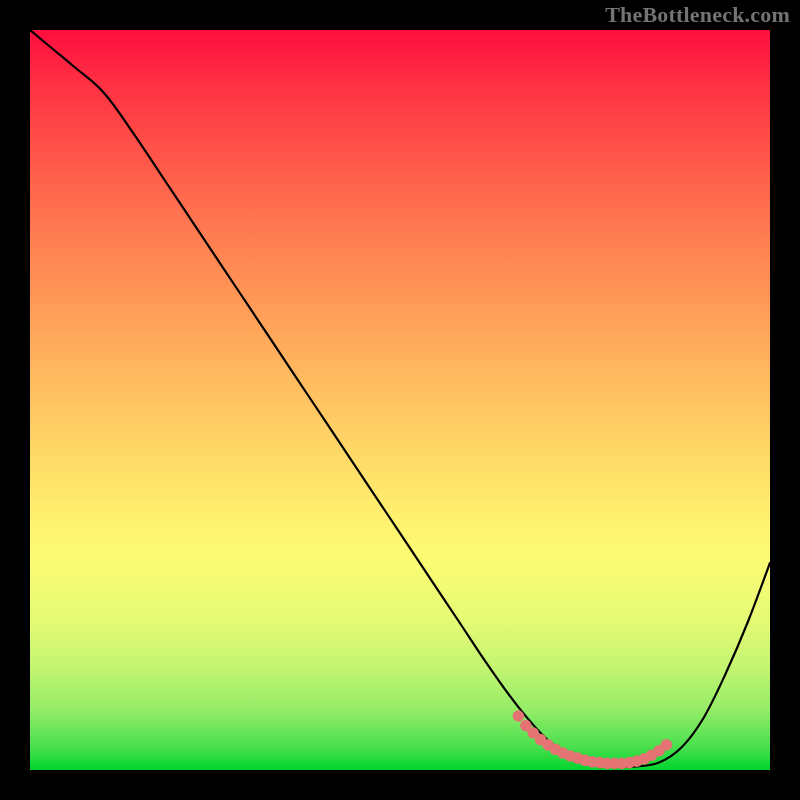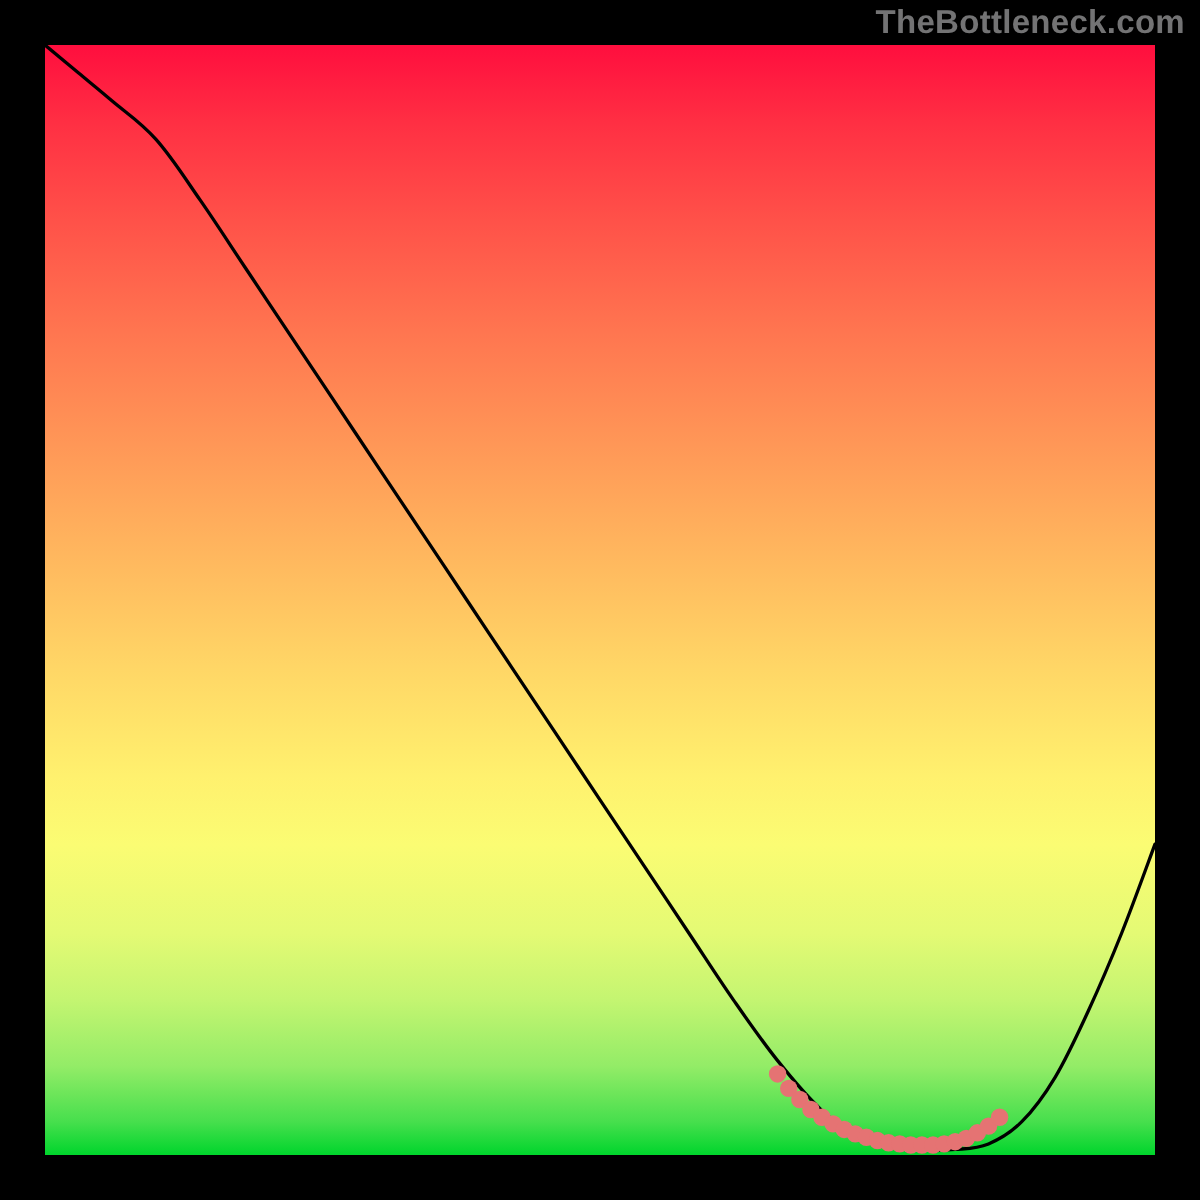--- a/index.html
+++ b/index.html
@@ -8,21 +8,21 @@
     position: relative;
     width: 800px;
     height: 800px;
     background: #000;
   }
   .watermark {
     position: absolute;
     top: 2px;
     right: 10px;
     color: #737374;
-    font-family: Liberation Sans, sans-serif;
+    font-family: Liberation Serif, serif;
     font-size: 22px;
     font-weight: 600;
     letter-spacing: 0.2px;
     z-index: 5;
   }
   .plot {
     position: absolute;
     left: 30px;
     top: 30px;
     width: 740px;

